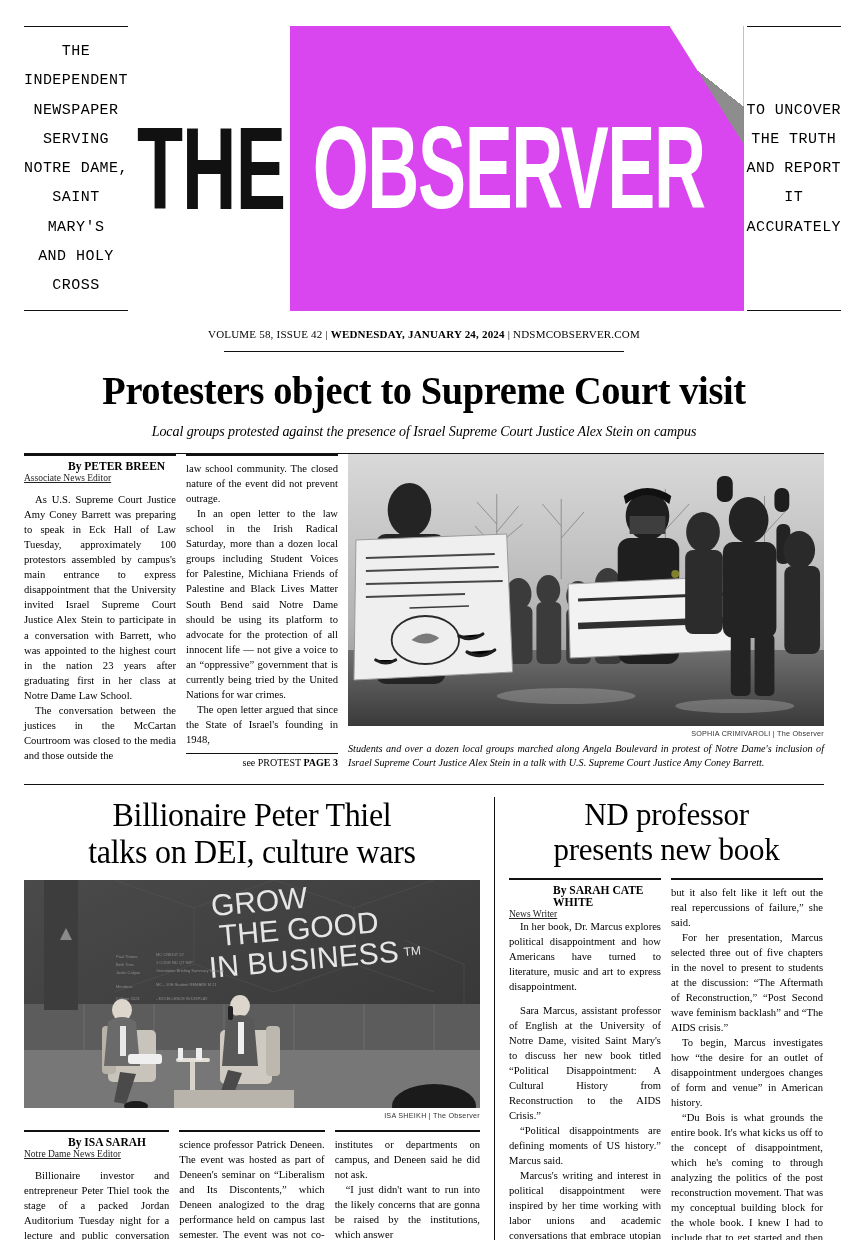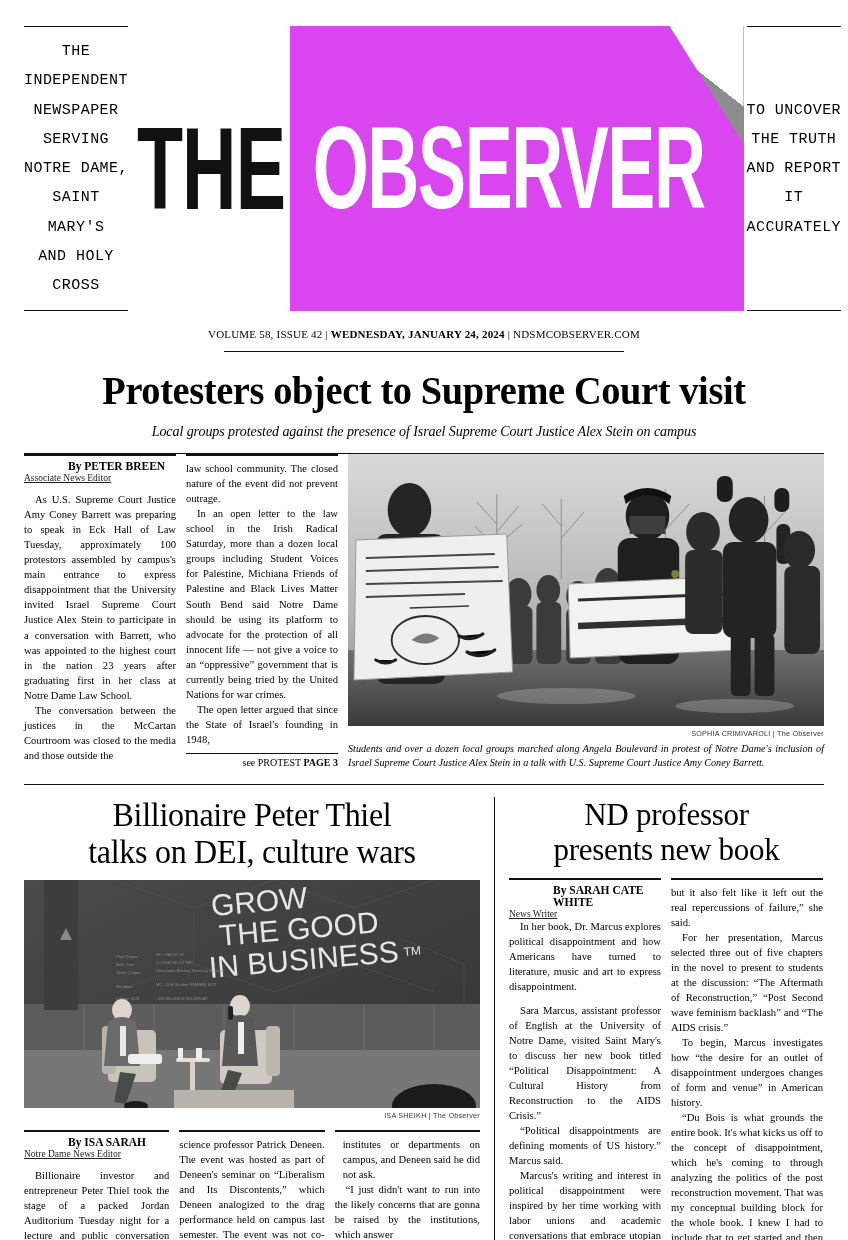--- a/index.html
+++ b/index.html
@@ -358,21 +358,21 @@
           <div class="byline">By ISA SARAH</div>
           <div class="byline-title">Notre Dame News Editor</div>
           <p class="body first">Billionaire investor and entrepreneur Peter Thiel took the stage of a packed Jordan Auditorium Tuesday night for a lecture and public conversation with political</p>
         </div>
         <div class="c3">
           <div class="byline-rule"></div>
           <p class="body" style="text-indent:0;margin-top:5px;">science professor Patrick Deneen. The event was hosted as part of Deneen's seminar on “Liberalism and Its Discontents,” which Deneen analogized to the drag performance held on campus last semester. The event was not co-sponsored by any</p>
         </div>
         <div class="c3 last">
           <div class="byline-rule"></div>
-          <p class="body" style="text-indent:0;margin-top:5px;margin-left:8px;">institutes or departments on campus, and Deneen said he did not ask.</p>
+          <p class="body" style="text-indent:0;margin-top:5px;">institutes or departments on campus, and Deneen said he did not ask.</p>
           <p class="body">“I just didn't want to run into the likely concerns that are gonna be raised by the institutions, which answer</p>
           <div class="jump"></div>
           <div class="jump-txt"><span>see THIEL </span><b>PAGE 3</b></div>
         </div>
       </div>
     </div>
 
     <div class="mid-right">
       <div class="mid-head small">ND professor</div>
       <div class="mid-head small">presents new book</div>

